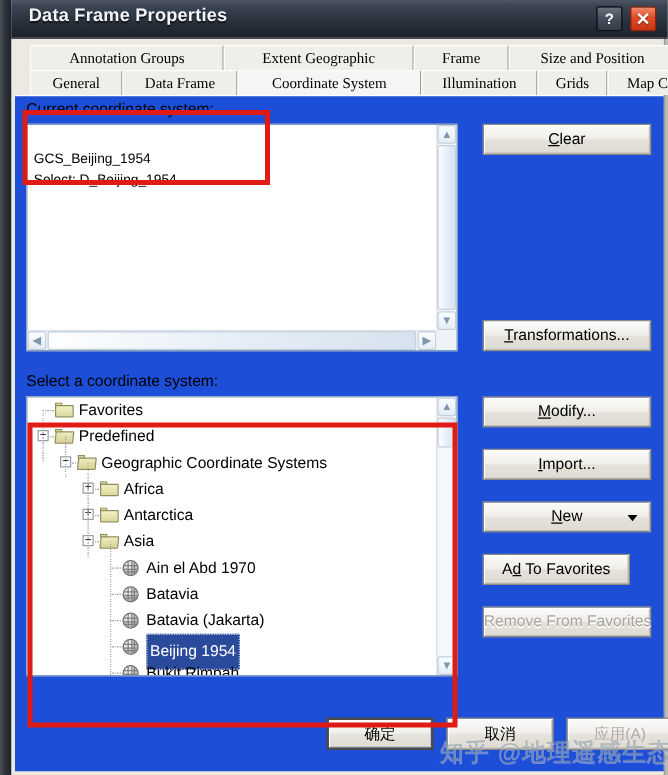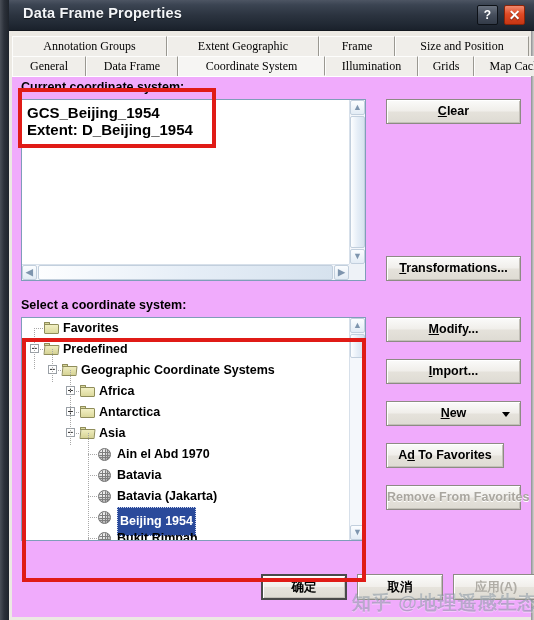--- a/index.html
+++ b/index.html
@@ -63,21 +63,21 @@
   
   #body{
     position:absolute;left:12px;top:33px;width:519px;height:583px;
     background:#ece9e3;
   }
 
   
   #tabs{
     position:absolute;left:0;top:3px;width:519px;height:43px;
   }
-  .tab-row{position:absolute;left:0;height:20px;width:456px;}
+  .tab-row{position:absolute;left:12px;height:20px;width:456px;}
   #tab-row-1{top:0;}
   #tab-row-2{top:20px;}
   .tab{
     position:absolute;top:0;height:20px;
     background:#f0eeea;
     border-left:1px solid #fdfdfc;
     border-right:1px solid #9a9891;
     border-top:1px solid #fdfdfc;
     box-sizing:border-box;
     font-family:"Liberation Serif", serif;
@@ -92,39 +92,38 @@
   }
   #tab-underline{
     position:absolute;left:0;top:40px;width:519px;height:2px;
     background:#f6f5f3;
     border-top:1px solid #d8d5cf;
   }
 
   
   #panel{
     position:absolute;left:0;top:43px;width:519px;height:540px;
-    background:#f0abfc;
+    background:#1d4ed8;
     border-top:1px solid #ffffff;
-    font-weight:bold;
   }
 
   .lbl{
     position:absolute;font-size:12.5px;color:#000;white-space:nowrap;
   }
 
   
   #ccs-box{
     position:absolute;left:9px;top:22px;width:345px;height:182px;
     background:#fff;
     border:1px solid #7f9db9;
     box-sizing:border-box;
   }
   #ccs-text{
-    position:absolute;left:5px;top:4px;width:310px;
-    font-size:15px;color:#000;line-height:17px;
+    position:absolute;left:5px;top:19px;width:310px;
+    font-size:11px;color:#000;line-height:17px;
   }
   #ccs-text div{white-space:nowrap;}
 
   
   .sb-v{
     position:absolute;top:0;right:0;width:16px;bottom:0;
     background:#f4f7fb;border-left:1px solid #d7e0ea;
     box-sizing:border-box;
   }
   .sb-h{
@@ -306,21 +305,21 @@
       <div id="tab-underline"></div>
     </div>
 
     <div id="panel">
 
       <div class="lbl" style="left:9px;top:3px;">Current coordinate system:</div>
 
       <div id="ccs-box">
         <div id="ccs-text">
             <div>GCS_Beijing_1954</div>
-            <div>Extent: D_Beijing_1954</div>
+            <div>Select: D_Beijing_1954</div>
           </div>
 
         <div class="sb-v" style="bottom:16px;">
           <div class="sb-arrow" style="left:0;top:0;">▲</div>
           <div class="sb-thumb" style="left:0;top:16px;width:15px;height:132px;"></div>
           <div class="sb-arrow" style="left:0;bottom:0;">▼</div>
         </div>
 
         <div class="sb-h" style="right:16px;">
           <div class="sb-arrow" style="left:0;top:0;">◀</div>

